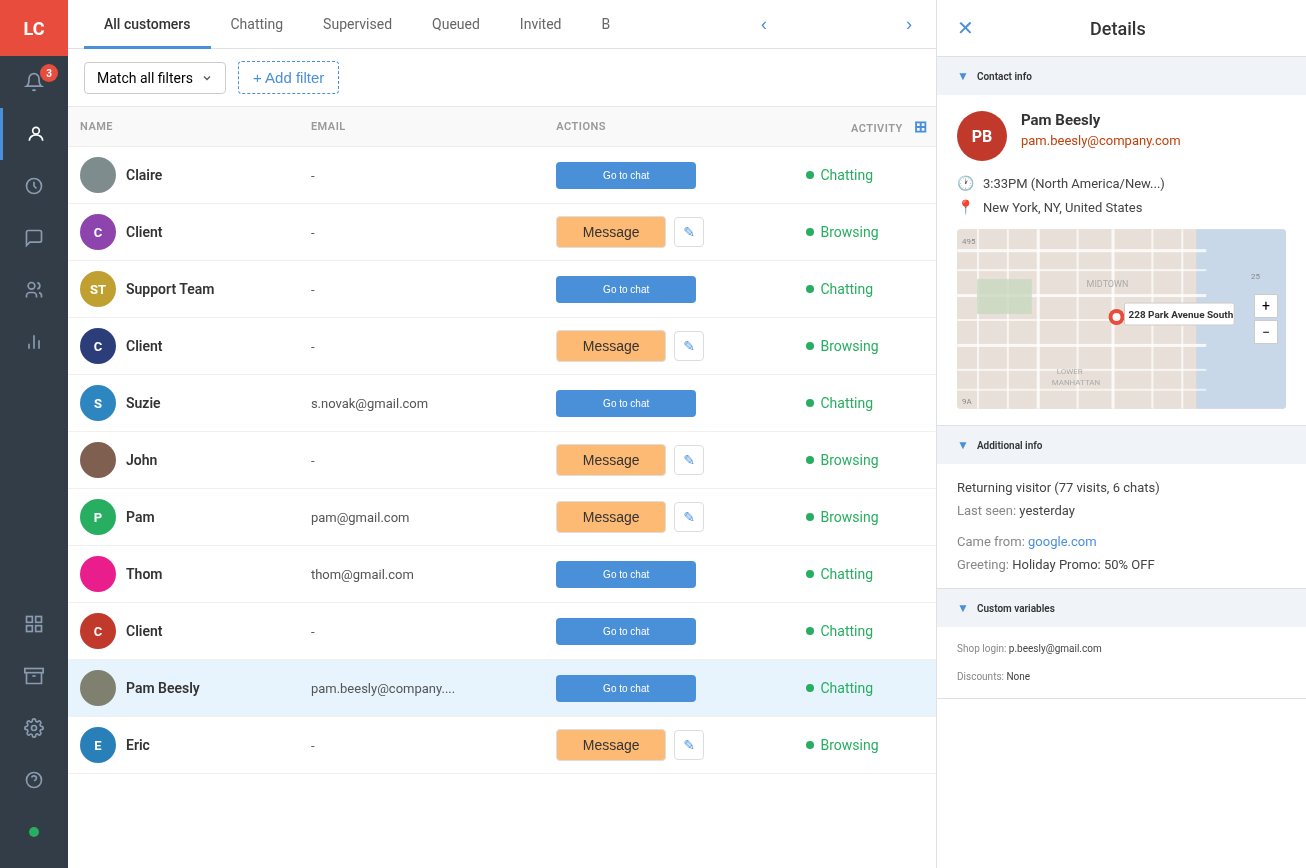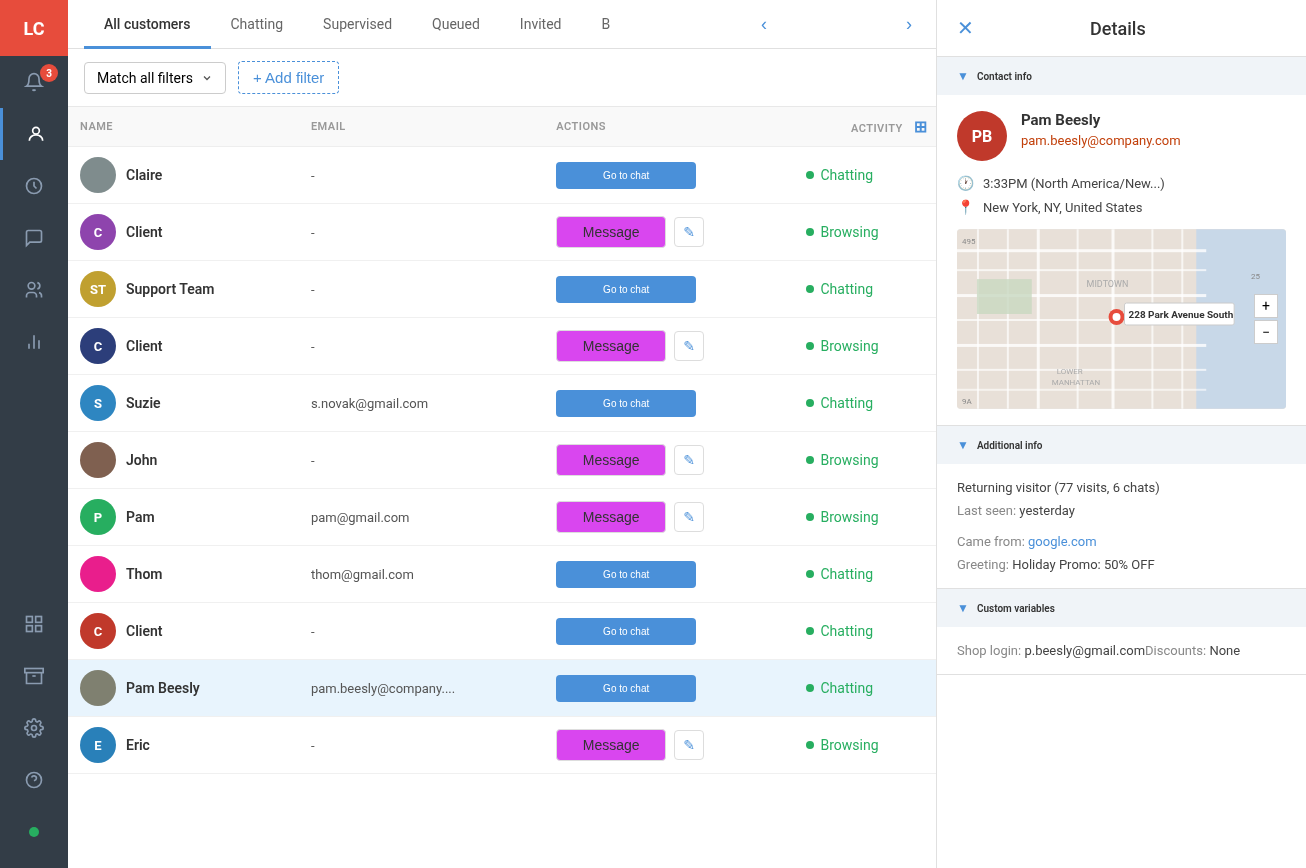--- a/index.html
+++ b/index.html
@@ -190,21 +190,21 @@
       color: white;
       border: none;
       border-radius: 4px;
       padding: 8px 24px;
       font-size: 10px;
       cursor: pointer;
       font-weight: 500;
       min-width: 140px;
     }
     .btn-message {
-      background: #d946ef;
+      background: #fdba74;
       color: #333;
       border: 1px solid #ddd;
       border-radius: 4px;
       padding: 7px 18px;
       font-size: 14px;
       cursor: pointer;
       min-width: 110px;
     }
     .action-cell {
       display: flex;
@@ -391,24 +391,25 @@
       display: flex;
       flex-direction: column;
       gap: 8px;
     }
     .additional-body .muted { color: #888; margin-bottom: 4px; }
     .link { color: #4a90d9; text-decoration: none; }
 
     
     .custom-body {
       padding: 16px 20px;
-      font-size: 13px;
+      font-size: 10px;
       color: #444;
       display: flex;
-      gap: 0;
+      flex-direction: column;
+      gap: 17px;
     }
 
     
     ::-webkit-scrollbar { width: 6px; }
     ::-webkit-scrollbar-track { background: #f1f1f1; }
     ::-webkit-scrollbar-thumb { background: #ccc; border-radius: 3px; }
 
     .email-cell { color: #555; font-size: 13px; }
   </style>
 </head>

